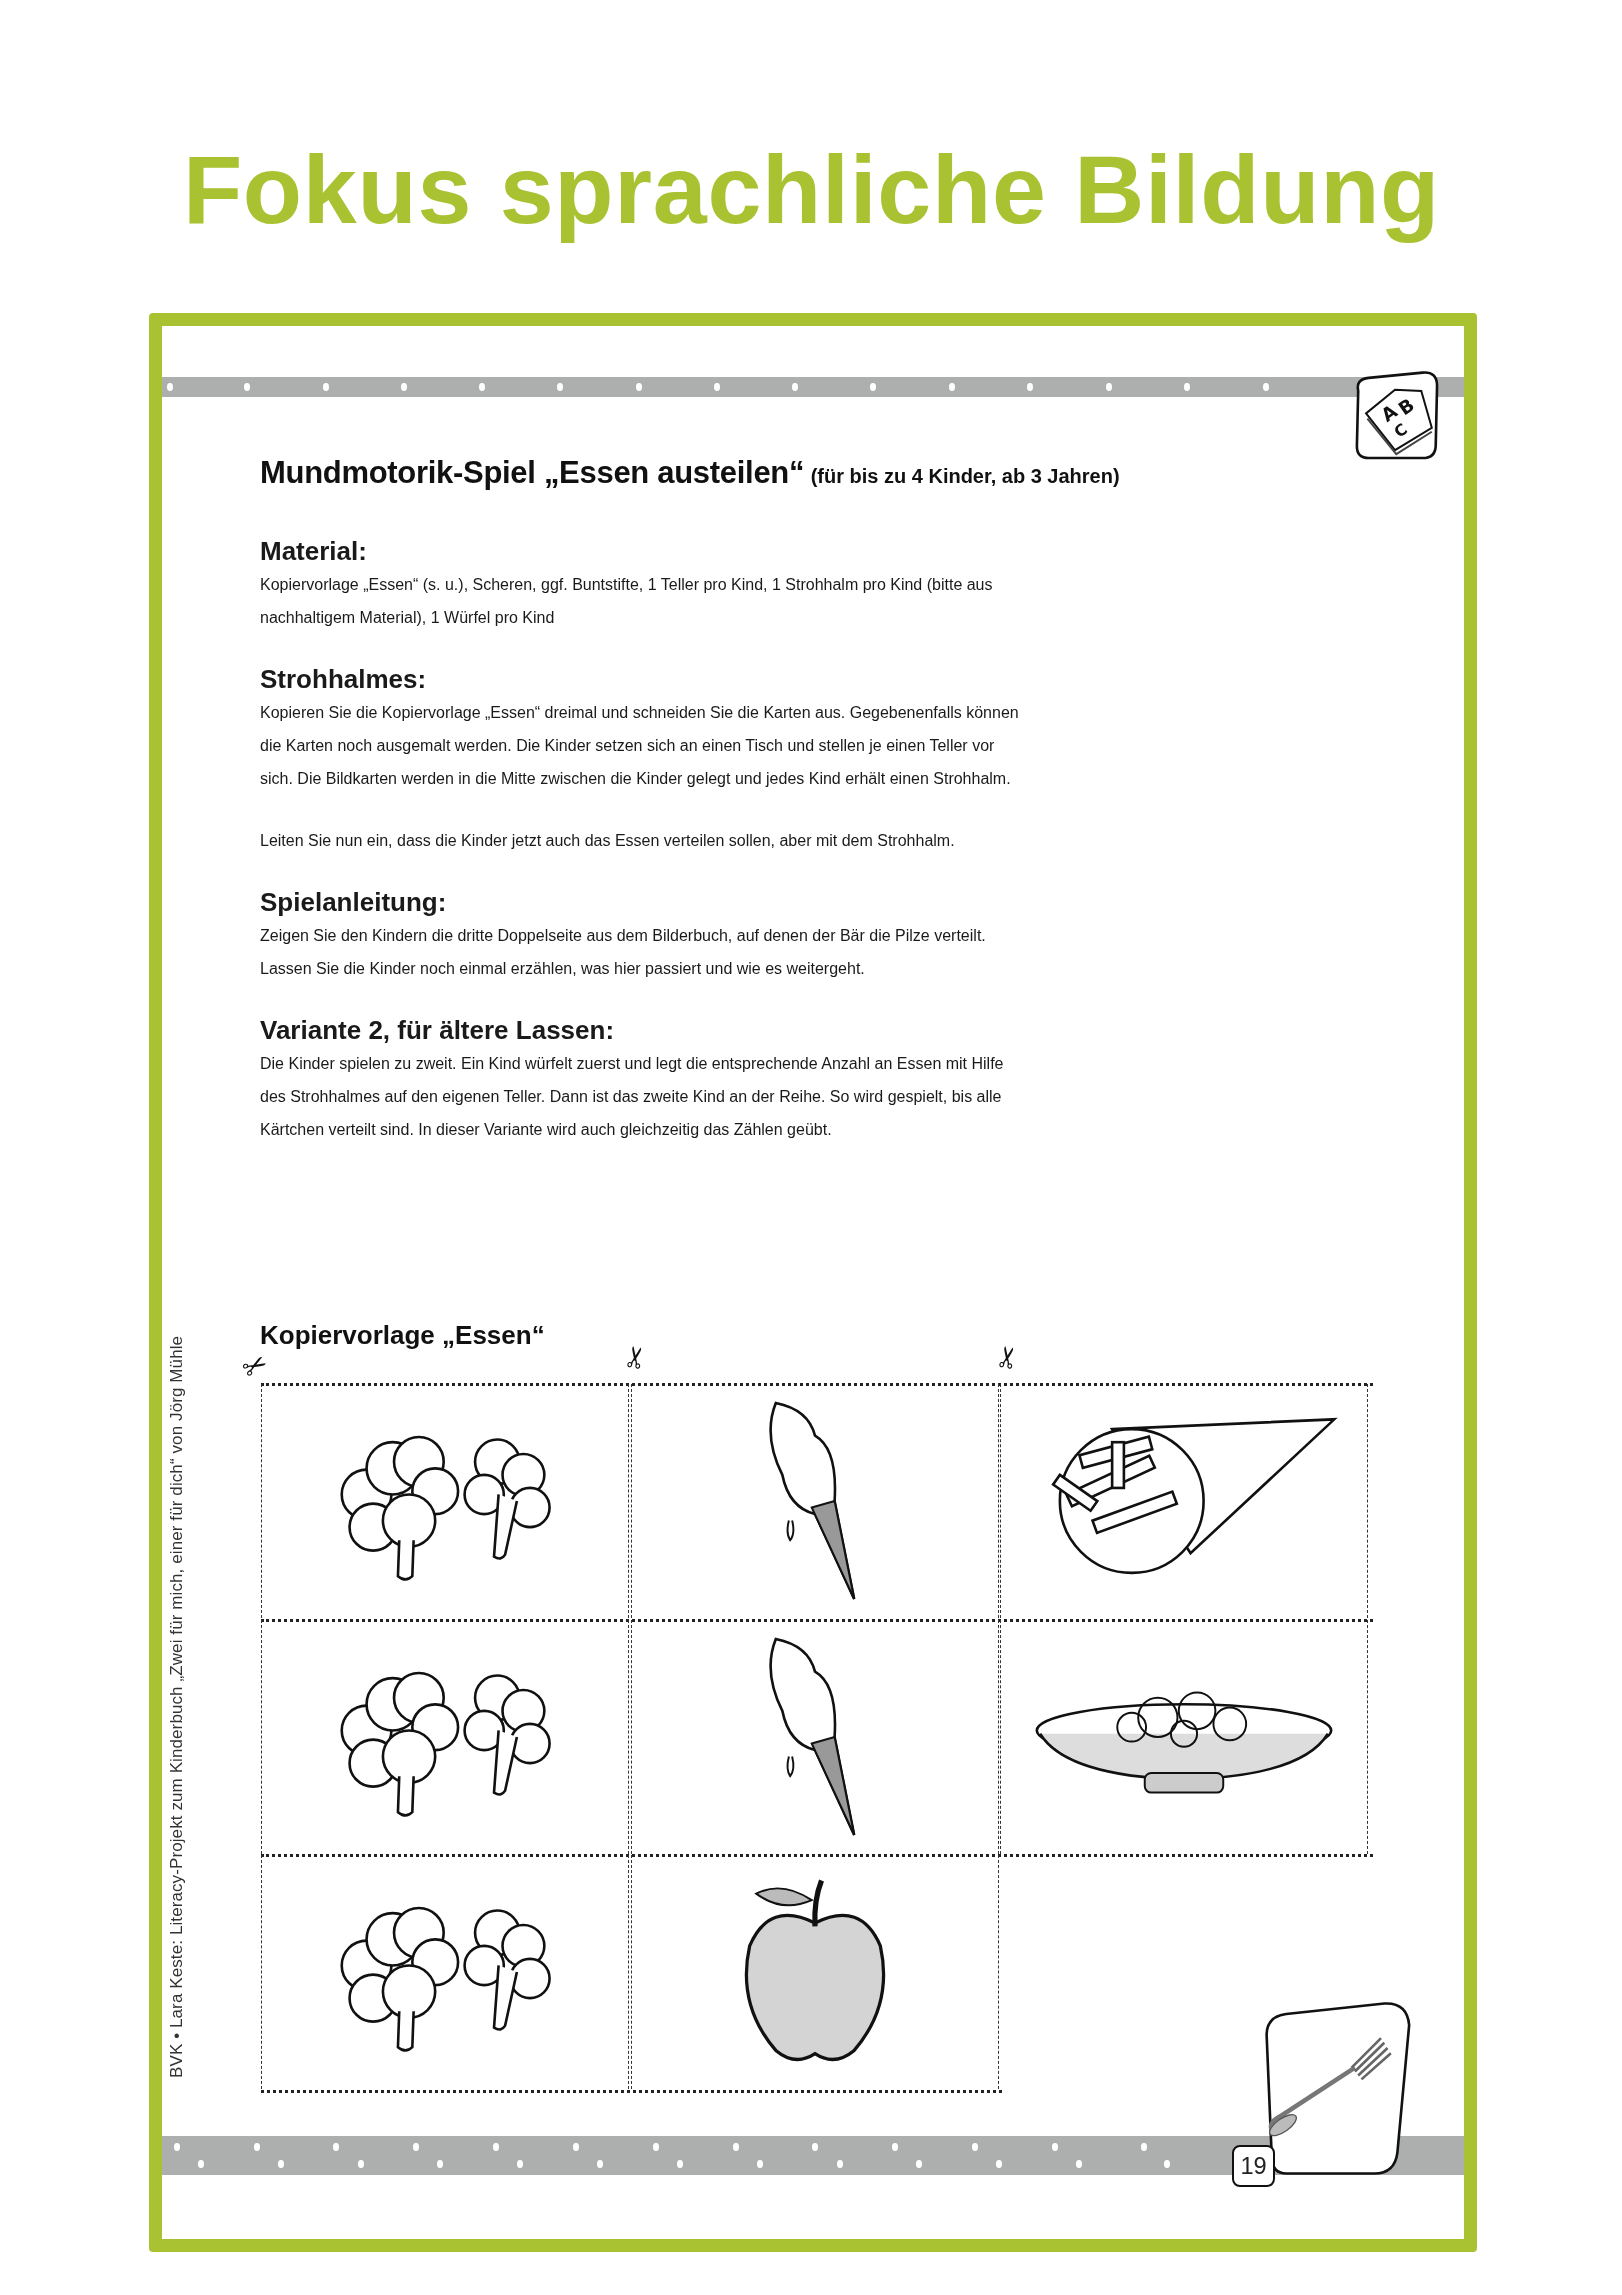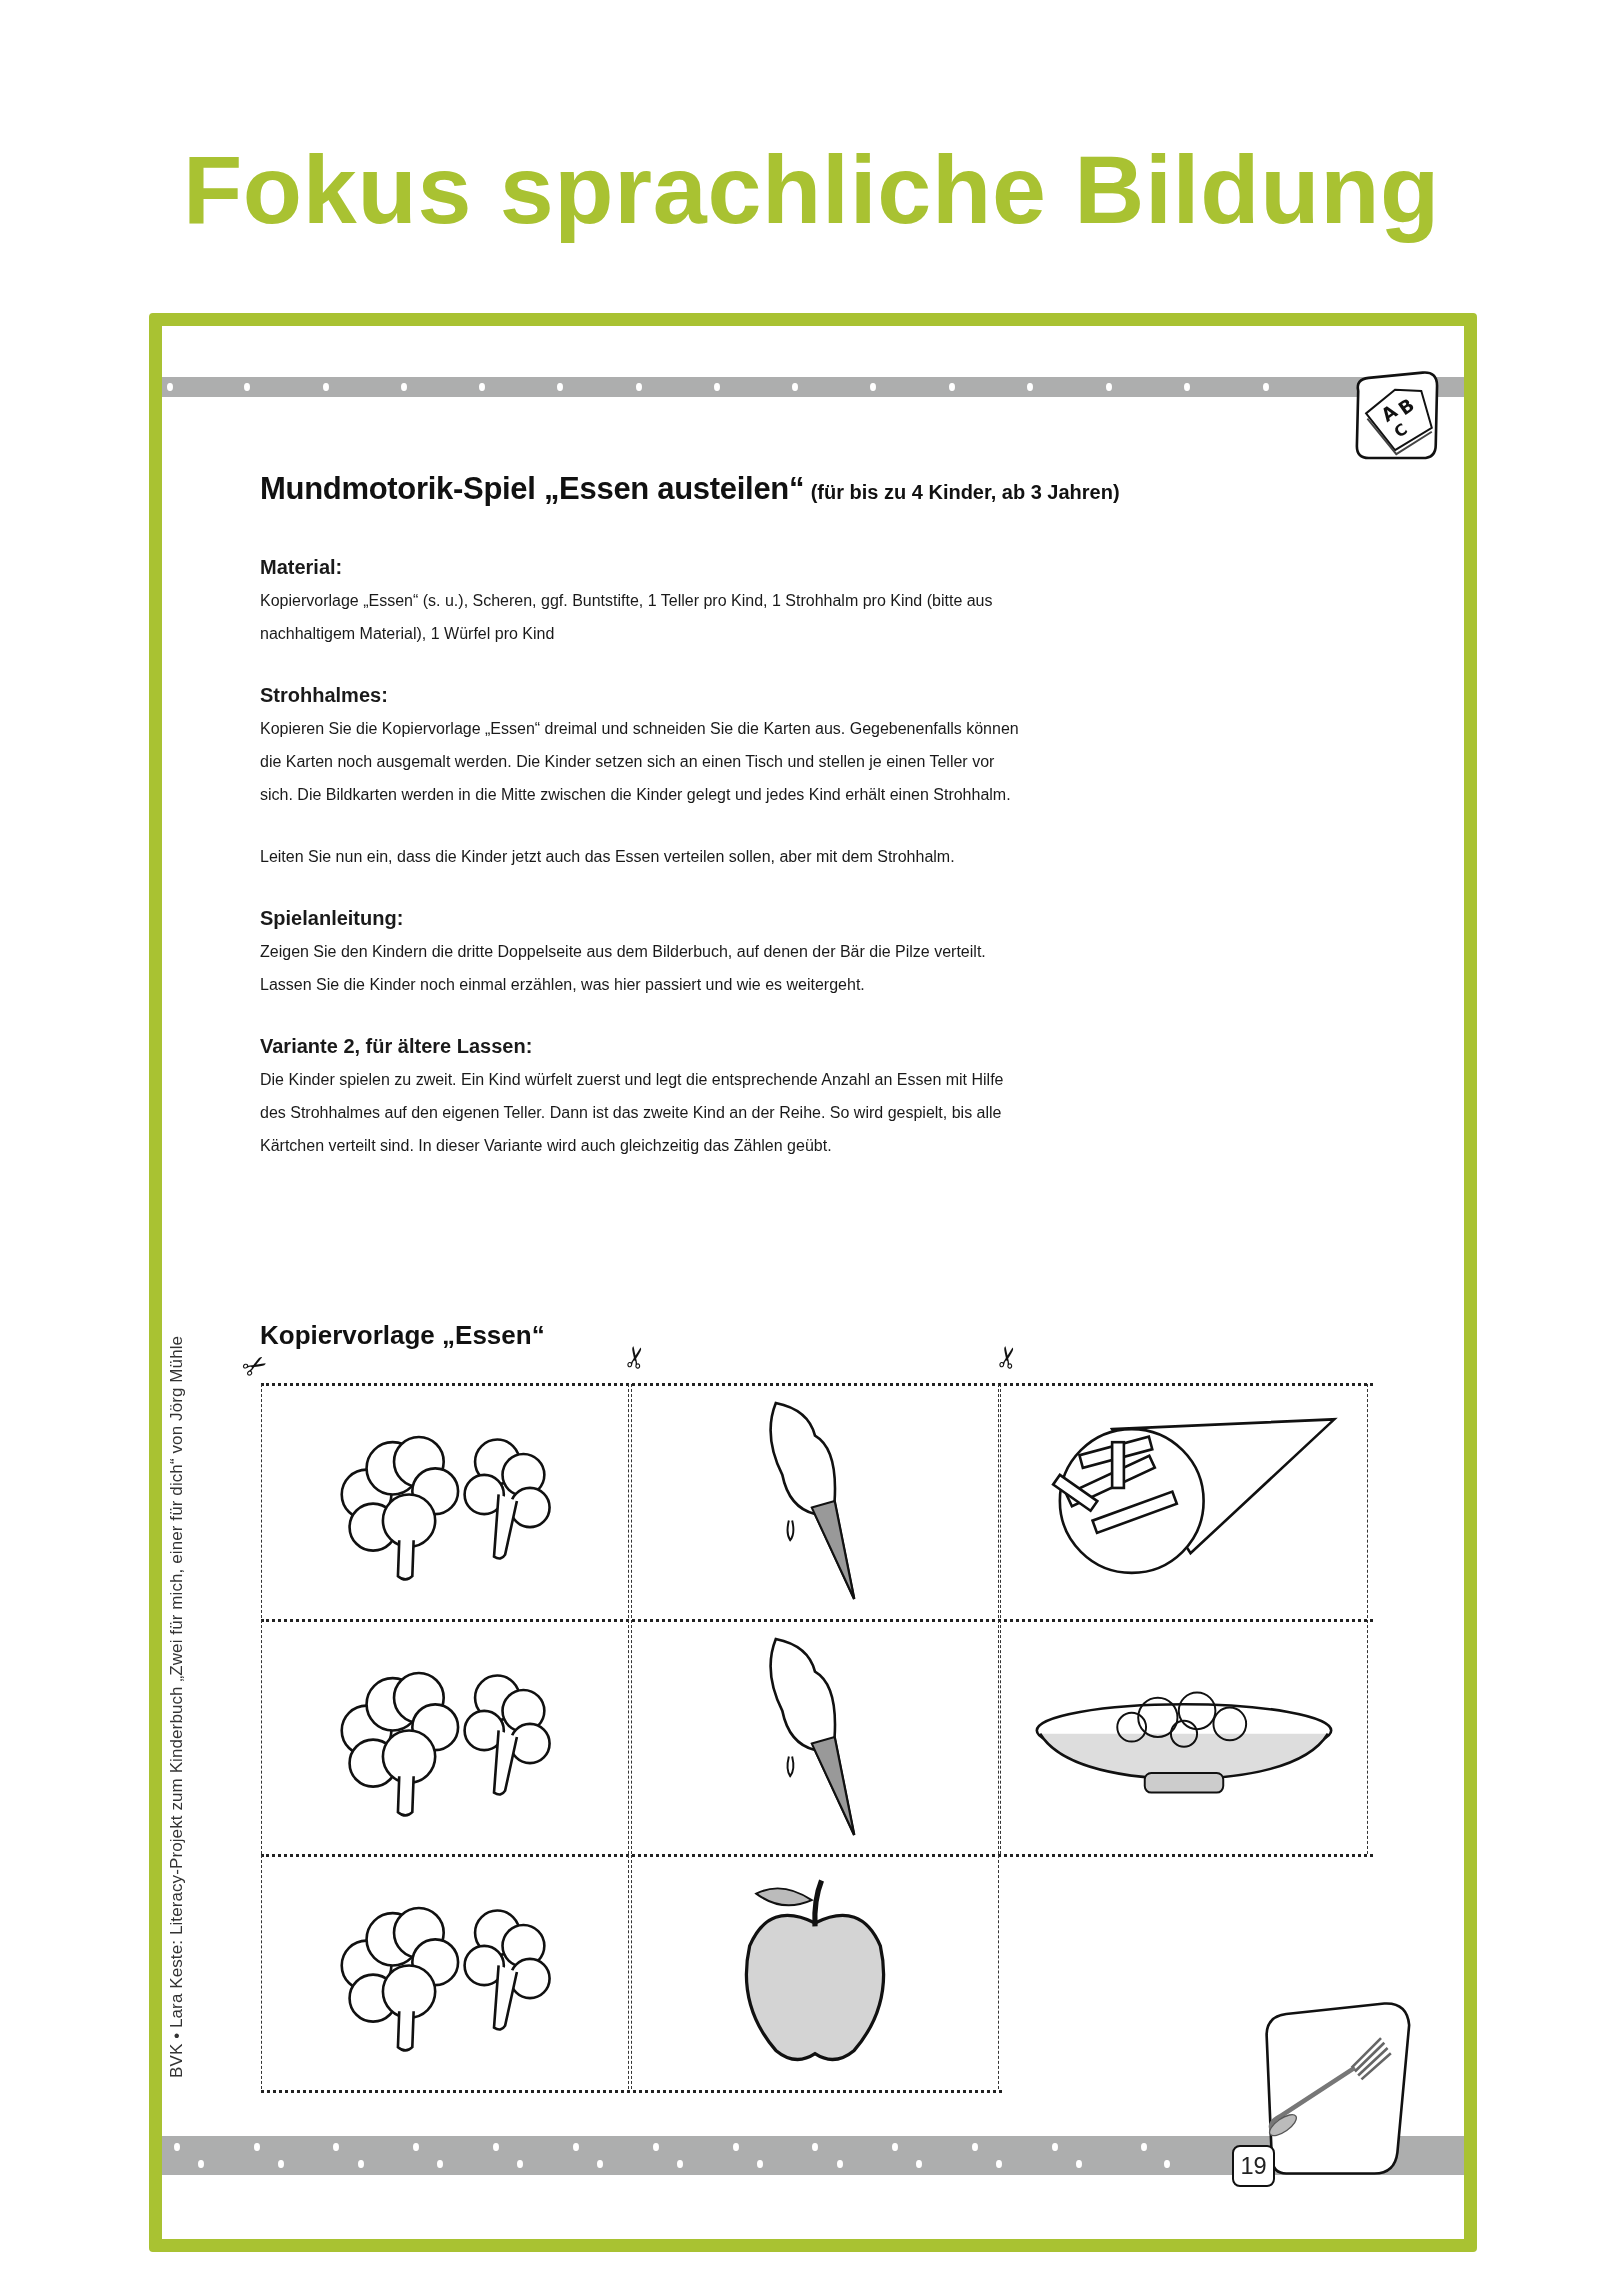--- a/index.html
+++ b/index.html
@@ -8,25 +8,25 @@
   .frame { position: absolute; left: 149px; top: 313px; width: 1328px; height: 1939px; border: 13px solid #a9c232; border-radius: 3.9px; box-sizing: border-box; background: #fff; }
   .strip { position: absolute; left: 162px; width: 1302px; background: #adaeae; }
   .strip.top { top: 377px; height: 19.6px; }
   .strip.bottom { top: 2136px; height: 39px; }
   .dot { position: absolute; width: 5.9px; height: 8.5px; border-radius: 50%; background: #fff; }
   .abc-badge { position: absolute; left: 1349px; top: 370px; width: 92px; height: 92px; }
   .fork-badge { position: absolute; left: 1247px; top: 2002px; width: 170px; height: 177px; }
   .page-no { position: absolute; left: 1232px; top: 2145px; width: 43px; height: 42px; border: 2px solid #111; border-radius: 7.9px; background: #fff; box-sizing: border-box; font-size: 23.6px; text-align: center; line-height: 38px; color: #222; }
   .side-credit { position: absolute; left: 167px; top: 2078px; transform-origin: 0 0; transform: rotate(-90deg); font-size: 17px; color: #333; white-space: nowrap; letter-spacing: 0.1px; }
   .content { position: absolute; left: 260px; top: 455px; width: 1099px; }
-  .heading { font-size: 31px; font-weight: bold; color: #111; letter-spacing: -0.3px; margin-top: 16px; }
+  .heading { font-size: 31px; font-weight: bold; color: #111; letter-spacing: -0.3px; }
   .heading .sub { font-size: 20px; font-weight: bold; letter-spacing: 0; margin-left: 6.5px; }
   .block { margin-top: 44px; }
   .block + .block { margin-top: 29px; }
-  .label { font-size: 20px; font-weight: bold; line-height: 33px; }
+  .label { font-size: 26px; font-weight: bold; line-height: 33px; }
   .text { font-size: 16px; line-height: 33px; }
   .subhead { position: absolute; left: 260px; top: 1320px; font-size: 26px; font-weight: bold; color: #111; }
   .scissors { position: absolute; font-size: 29px; color: #111; line-height: 1; }
   .grid { position: absolute; left: 261px; top: 1383px; }
   .cell { position: absolute; width: 368px; height: 234px; box-sizing: border-box; border-left: 1.3px dashed #333; border-right: 1.3px dashed #333; }
   .hline { position: absolute; height: 0; border-top: 3.3px dotted #222; }
   .cell svg { position: absolute; left: 50%; top: 50%; transform: translate(-50%,-50%); }
 </style>
 </head>
 <body>

